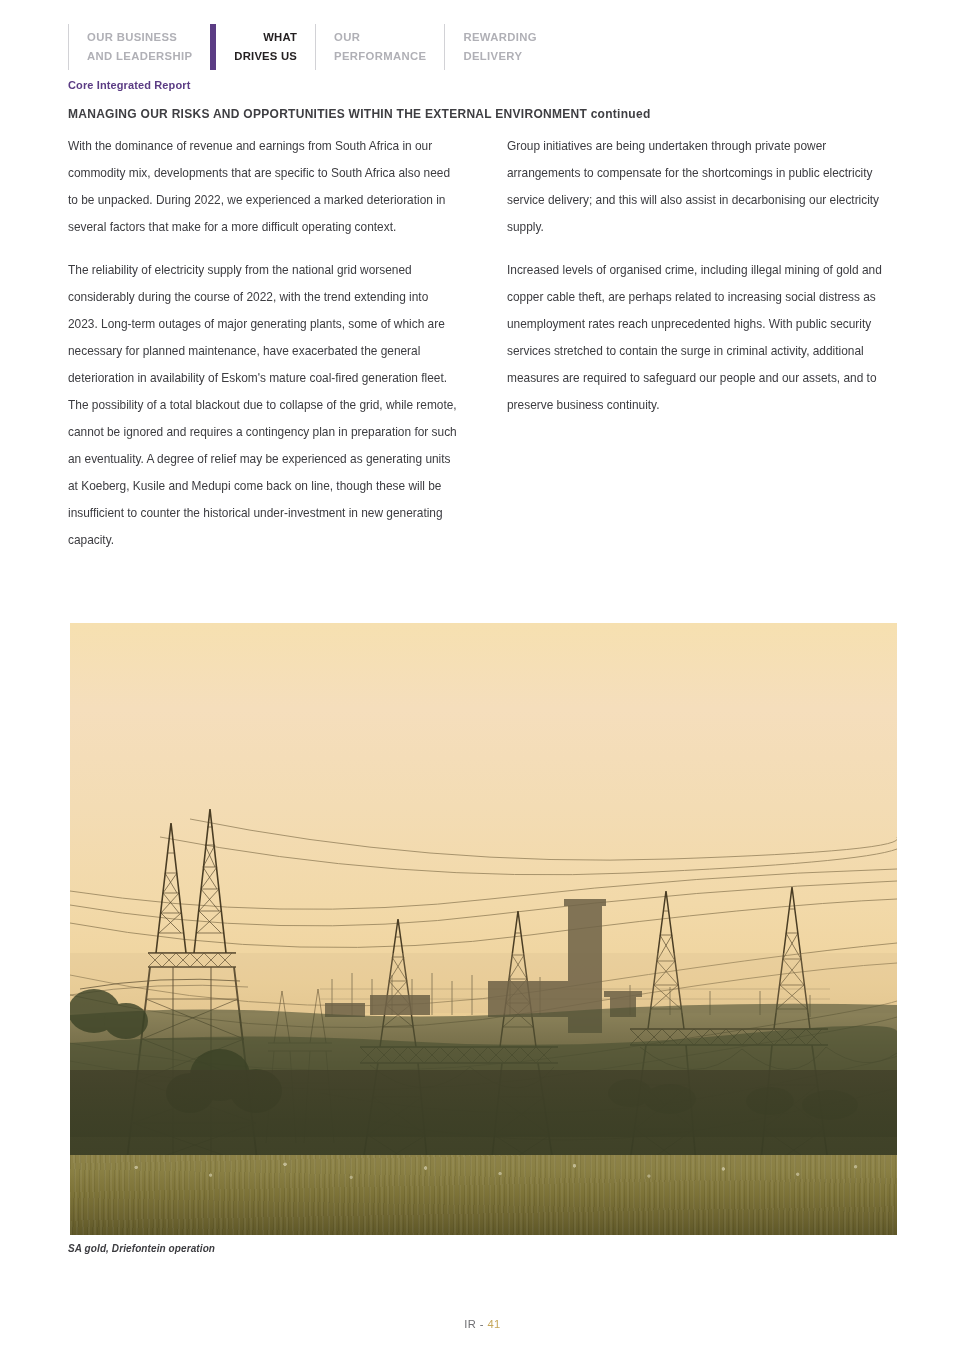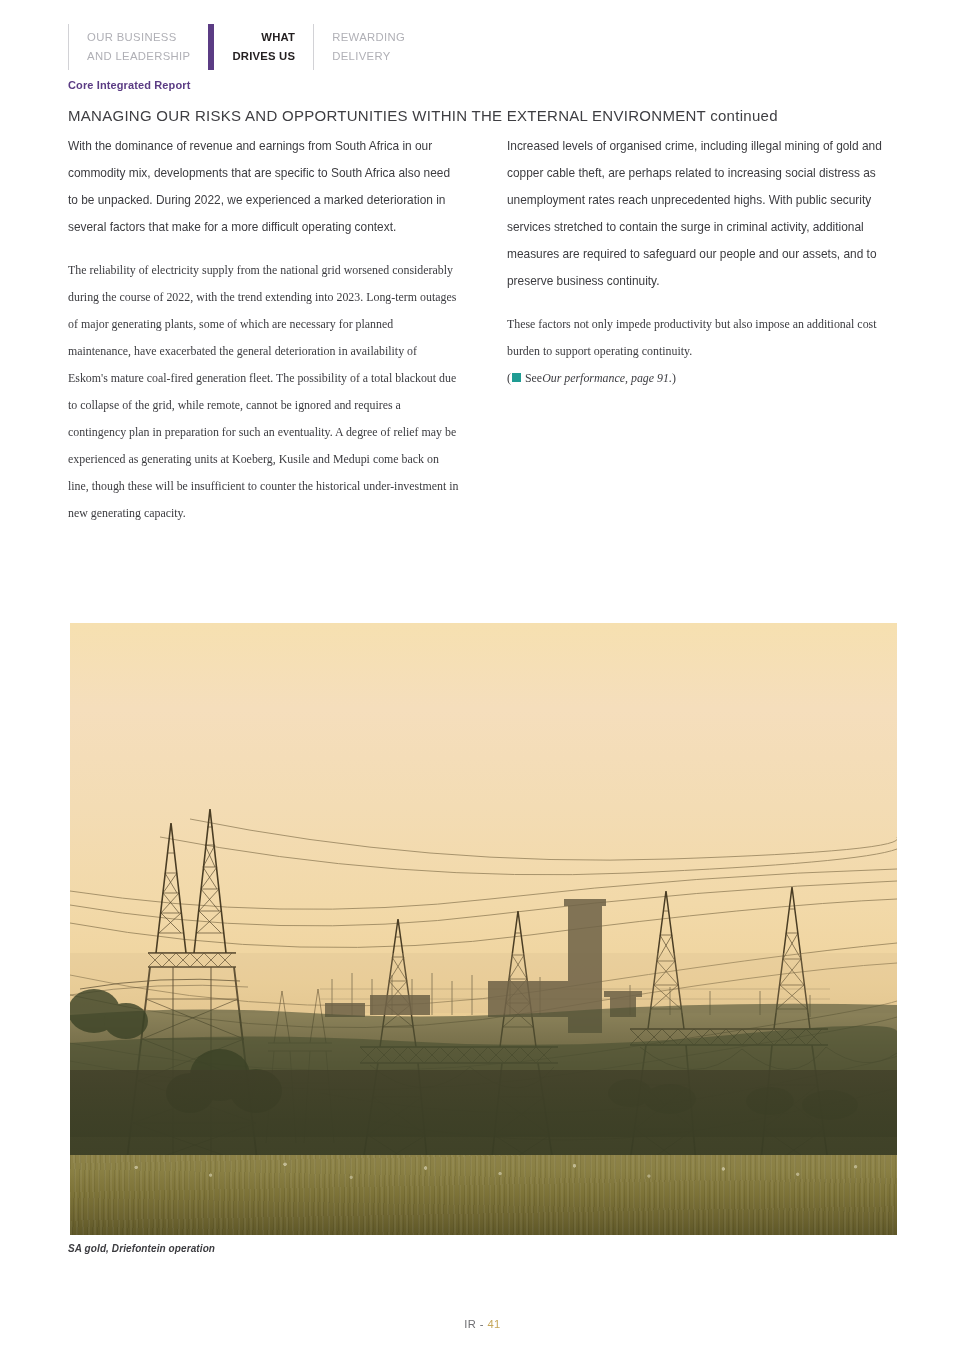--- a/index.html
+++ b/index.html
@@ -13,42 +13,42 @@
 
   
   .nav { position:absolute; left:68px; top:24px; display:flex; align-items:stretch; height:46px; }
   .nav-item { display:flex; align-items:flex-start; height:46px; }
   .nav-rule { width:1px; background:#d2d2d6; margin-right:0px; align-self:stretch; }
   .nav-rule.active { width:6px; background:#5b3c84; }
   .nav-label {
     padding-left:18px; padding-right:18px;
     font-size:11.3px; letter-spacing:0.35px; line-height:18.5px;
     color:#b0b0b6; white-space:pre-line; padding-top:4px;
-    font-weight:400;
+    font-weight:700;
   }
   .nav-label.active { color:#231f20; font-weight:700; letter-spacing:0.2px;text-align:right; }
 
   
   .report-tag {
     position:absolute; left:68px; top:79px;
     font-size:11px; font-weight:700; color:#5b3c84; letter-spacing:0.12px;
   }
   .section-title {
     position:absolute; left:68px; top:107px;
-    font-size:15px; color:#3e3e42; letter-spacing:0.28px; font-weight:400;
+    font-size:12px; color:#3e3e42; letter-spacing:0.28px; font-weight:700;
   }
 
   
   .cols { position:absolute; left:68px; top:133px; width:830px; display:flex; gap:48px; }
   .col { width:410px; }
   .col p {
     font-size:11.9px; line-height:27px; color:#3c3c40;
     margin-bottom:16px; text-align:left;
   }
-  .col p:last-child { margin-bottom:0;font-family:Liberation Serif, serif; }
+  .col p:last-child { margin-bottom:0; }
   .xref { display:inline-flex; align-items:baseline; }
   .xref-icon {
     display:inline-block; width:9px; height:9px; background:#1f9c93;
     margin:0 4px 0 1px; position:relative; top:0px;
   }
   .ital { font-style:italic; }
 
   
   .photo {
     position:absolute; left:70px; top:623px; width:827px; height:612px;
@@ -118,51 +118,47 @@
       <div class="nav-label">OUR BUSINESS
 AND LEADERSHIP</div>
     </div>
 
     <div class="nav-item">
       <div class="nav-rule active"></div>
       <div class="nav-label active">WHAT
 DRIVES US</div>
     </div>
 
+    <div class="nav-item">
+      <div class="nav-rule"></div>
+      <div class="nav-label">OUR
+PERFORMANCE</div>
+    </div>
 
     <div class="nav-item">
       <div class="nav-rule"></div>
       <div class="nav-label">REWARDING
 DELIVERY</div>
     </div>
 
   </div>
 
   <div class="report-tag">Core Integrated Report</div>
   <div class="section-title">MANAGING OUR RISKS AND OPPORTUNITIES WITHIN THE EXTERNAL ENVIRONMENT continued</div>
 
   <div class="cols">
 
     <div class="col">
       <p>With the dominance of revenue and earnings from South Africa in our commodity mix, developments that are specific to South Africa also need to be unpacked. During 2022, we experienced a marked deterioration in several factors that make for a more difficult operating context.</p>
       <p>The reliability of electricity supply from the national grid worsened considerably during the course of 2022, with the trend extending into 2023. Long-term outages of major generating plants, some of which are necessary for planned maintenance, have exacerbated the general deterioration in availability of Eskom's mature coal-fired generation fleet. The possibility of a total blackout due to collapse of the grid, while remote, cannot be ignored and requires a contingency plan in preparation for such an eventuality. A degree of relief may be experienced as generating units at Koeberg, Kusile and Medupi come back on line, though these will be insufficient to counter the historical under-investment in new generating capacity.</p>
     </div>
 
     <div class="col">
+      <p>Group initiatives are being undertaken through private power arrangements to compensate for the shortcomings in public electricity service delivery; and this will also assist in decarbonising our electricity supply.</p>
       <p>Increased levels of organised crime, including illegal mining of gold and copper cable theft, are perhaps related to increasing social distress as unemployment rates reach unprecedented highs. With public security services stretched to contain the surge in criminal activity, additional measures are required to safeguard our people and our assets, and to preserve business continuity.</p>
-      <p>
-        <span>These factors not only impede productivity but also impose an additional cost burden to support operating continuity.</span><br>
-        <span class="xref">
-            <span>(</span>
-            <span class="xref-icon"></span>
-            <span>See </span>
-            <span class="ital">Our performance, page 91.</span>
-            <span>)</span>
-          </span>
-      </p>
     </div>
   </div>
 
   <div class="photo">
     <div class="sky"></div>
 
     <svg viewBox="0 0 827 612" preserveAspectRatio="none">
       <defs>
         <g id="latt"></g>
       </defs>

